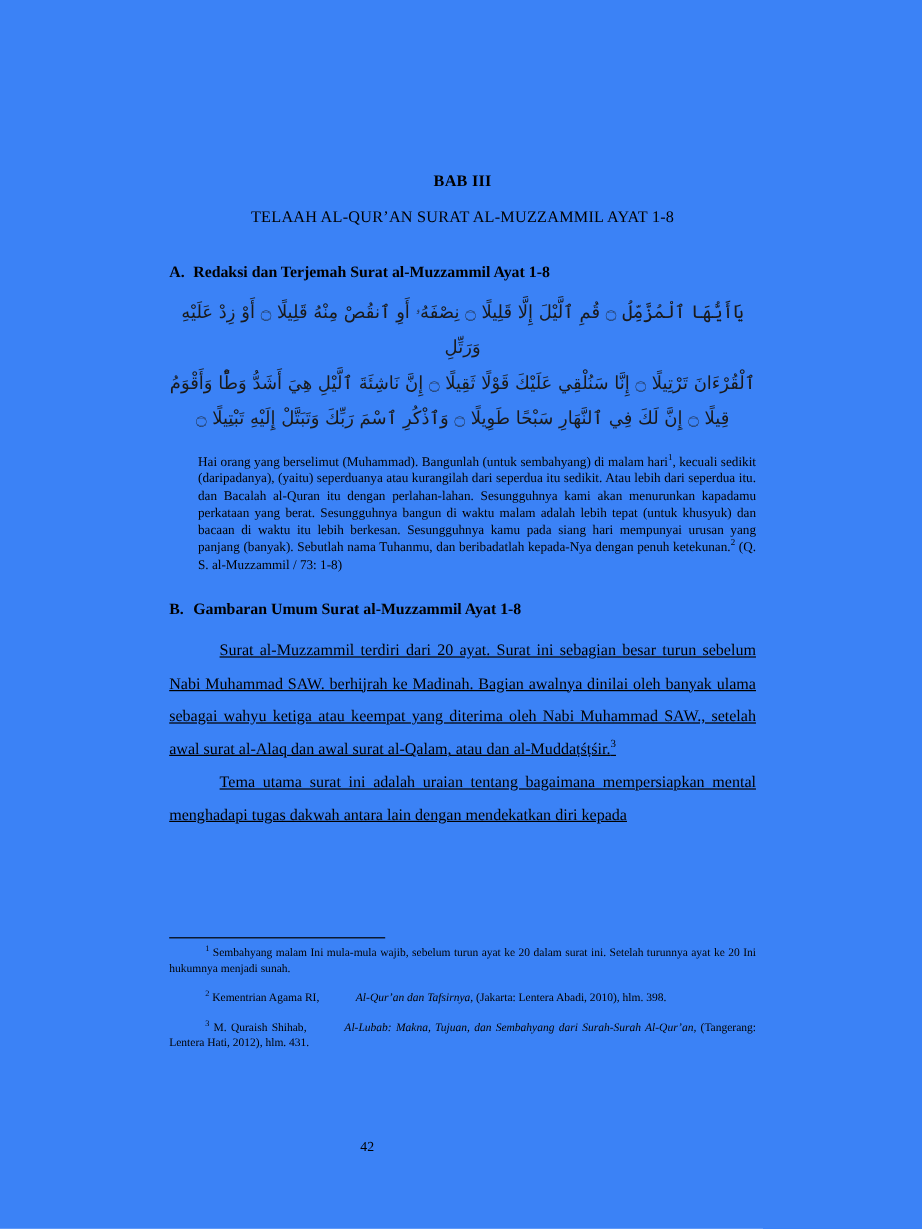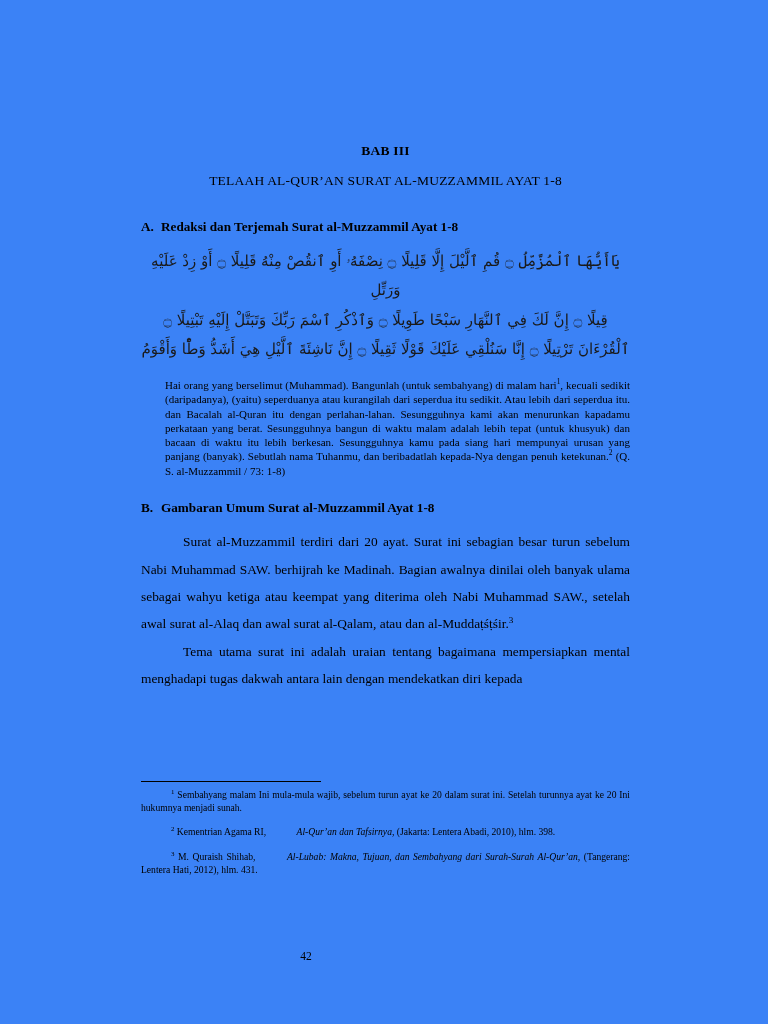--- a/index.html
+++ b/index.html
@@ -81,20 +81,21 @@
     margin: 0 0 22px 0;
     padding-left: 24px;
     text-justify: inter-word;
   }
   .body-par {
     text-align: justify;
     font-size: 13.4px;
     line-height: 2.05;
     margin: 0;
     text-indent: 42px;
+    text-decoration: underline;
   }
   sup {
     font-size: 0.68em;
     vertical-align: super;
     line-height: 0;
   }
 
   
   .footnotes {
     position: absolute;
@@ -138,22 +139,22 @@
     <div class="chapter-label">BAB III</div>
     <div class="chapter-title">TELAAH AL-QUR’AN SURAT AL-MUZZAMMIL AYAT 1-8</div>
 
     <div class="section-head">
       <span class="section-letter">A.</span>
       <span class="section-title">Redaksi dan Terjemah Surat al-Muzzammil Ayat 1-8</span>
     </div>
 
     <div class="arabic-block">
       <span class="arabic-line">يَاأَيُّهَا ٱلْمُزَّمِّلُ ۝ قُمِ ٱلَّيْلَ إِلَّا قَلِيلًا ۝ نِصْفَهُۥ أَوِ ٱنقُصْ مِنْهُ قَلِيلًا ۝ أَوْ زِدْ عَلَيْهِ وَرَتِّلِ</span>
+      <span class="arabic-line">ٱلْقُرْءَانَ تَرْتِيلًا ۝ إِنَّا سَنُلْقِي عَلَيْكَ قَوْلًا ثَقِيلًا ۝ إِنَّ نَاشِئَةَ ٱلَّيْلِ هِيَ أَشَدُّ وَطًْٔا وَأَقْوَمُ</span>
       <span class="arabic-line">قِيلًا ۝ إِنَّ لَكَ فِي ٱلنَّهَارِ سَبْحًا طَوِيلًا ۝ وَٱذْكُرِ ٱسْمَ رَبِّكَ وَتَبَتَّلْ إِلَيْهِ تَبْتِيلًا ۝</span>
-      <span class="arabic-line">ٱلْقُرْءَانَ تَرْتِيلًا ۝ إِنَّا سَنُلْقِي عَلَيْكَ قَوْلًا ثَقِيلًا ۝ إِنَّ نَاشِئَةَ ٱلَّيْلِ هِيَ أَشَدُّ وَطًْٔا وَأَقْوَمُ</span>
     </div>
 
     <p class="translation"><span>Hai orang yang berselimut (Muhammad). Bangunlah (untuk sembahyang) di malam hari</span><sup>1</sup><span>, kecuali sedikit (daripadanya), (yaitu) seperduanya atau kurangilah dari seperdua itu sedikit. Atau lebih dari seperdua itu. dan Bacalah al-Quran itu dengan perlahan-lahan. Sesungguhnya kami akan menurunkan kapadamu perkataan yang berat. Sesungguhnya bangun di waktu malam adalah lebih tepat (untuk khusyuk) dan bacaan di waktu itu lebih berkesan. Sesungguhnya kamu pada siang hari mempunyai urusan yang panjang (banyak). Sebutlah nama Tuhanmu, dan beribadatlah kepada-Nya dengan penuh ketekunan.</span><sup>2</sup><span> (Q. S. al-Muzzammil / 73: 1-8)</span></p>
 
     <div class="section-head">
       <span class="section-letter">B.</span>
       <span class="section-title">Gambaran Umum Surat al-Muzzammil Ayat 1-8</span>
     </div>
 
     <p class="body-par"><span>Surat al-Muzzammil terdiri dari 20 ayat. Surat ini sebagian besar turun sebelum Nabi Muhammad SAW. berhijrah ke Madinah. Bagian awalnya dinilai oleh banyak ulama sebagai wahyu ketiga atau keempat yang diterima oleh Nabi Muhammad SAW., setelah awal surat al-Alaq dan awal surat al-Qalam, atau dan al-Muddaṭśṭśir.</span><sup>3</sup></p>

